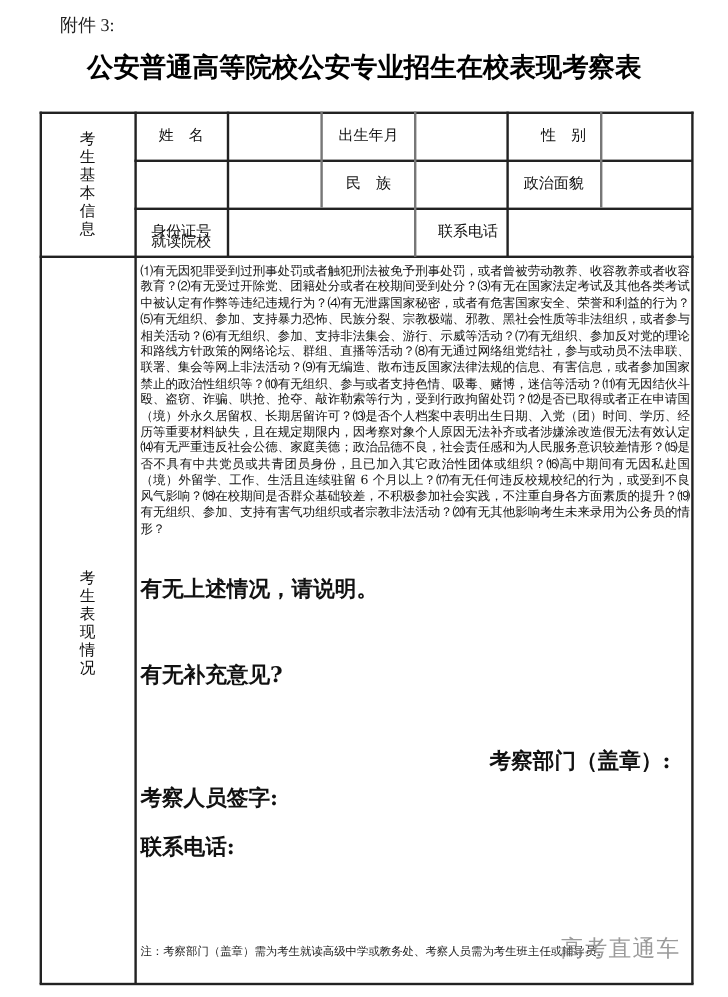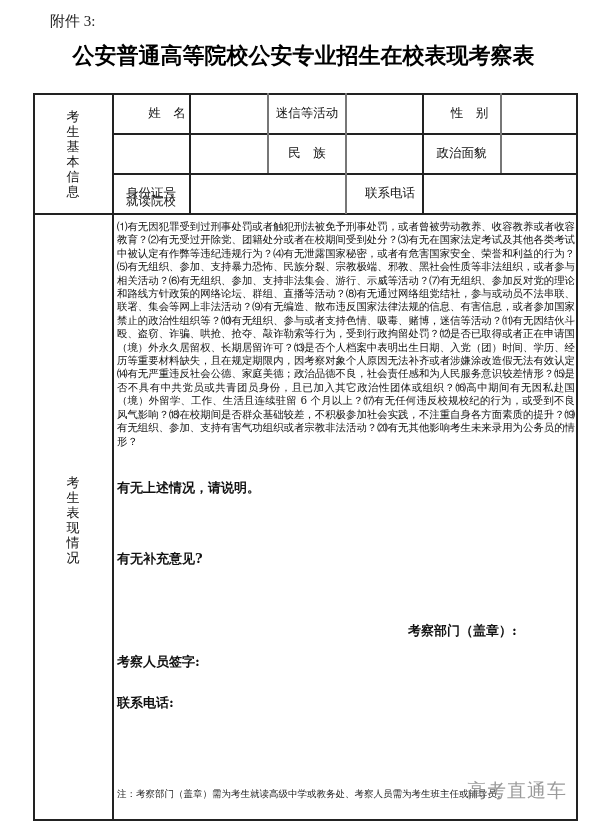--- a/index.html
+++ b/index.html
@@ -6,21 +6,21 @@
   body { width: 607px; height: 831px; position: relative; overflow: hidden; font-family: "DejaVu Serif", "Liberation Serif", serif; color: #111; }
   .attach { position: absolute; left: 50px; top: 12px; font-size: 15px; font-family: "Liberation Serif", "DejaVu Serif", serif; color: #222; }
   .title { position: absolute; left: 0; width: 607px; top: 41px; text-align: center; font-size: 22px; font-weight: bold; letter-spacing: 0px; color: #000; font-family: "DejaVu Serif", serif; }
   .line-h { position: absolute; height: 1.5px; background: #222; }
   .line-v { position: absolute; width: 1.5px; background: #222; }
   .line-v.gray { background: #777; width: 2px; }
   .cell { position: absolute; display: flex; align-items: center; justify-content: center; font-family: "DejaVu Sans", "Liberation Sans", sans-serif; font-size: 12.5px; color: #111; }
   .vlabel { position: absolute; display: flex; flex-direction: column; align-items: center; justify-content: center; font-family: "DejaVu Sans", sans-serif; font-size: 13px; line-height: 15px; color: #111; }
   .vlabel span { display: block; }
   .para { position: absolute; left: 117px; top: 220px; width: 458px; font-family: "DejaVu Serif", serif; font-size: 10.4px; line-height: 13.4px; color: #111; text-align: justify; word-break: break-all; }
-  .prompt { position: absolute; left: 117px; font-family: "DejaVu Serif", serif; font-size: 13px; font-weight: bold; color: #111; }
+  .prompt { position: absolute; left: 117px; font-family: "DejaVu Serif", serif; font-size: 18px; font-weight: bold; color: #111; }
   .note { position: absolute; left: 117px; top: 784px; width: 460px; font-family: "DejaVu Serif", serif; font-size: 9.5px; line-height: 20px; color: #222; word-break: break-all; }
   .watermark { position: absolute; left: 467px; top: 778px; font-family: Liberation Serif, serif; font-size: 19px; color: rgba(120,120,120,0.75); letter-spacing: 1px; }
 </style>
 </head>
 <body>
 
 <div class="attach">附件 3:</div>
 <div class="title">公安普通高等院校公安专业招生在校表现考察表</div>
 
 <div>
@@ -44,23 +44,23 @@
 
   <div class="vlabel" style="left:34px; top:94px; width:78px; height:119px;">
     <span>考</span>
     <span>生</span>
     <span>基</span>
     <span>本</span>
     <span>信</span>
     <span>息</span>
   </div>
 
-  <div class="cell" style="left:113px; top:94px; width:76px; height:39px;padding-left:16px;">姓　名</div>
+  <div class="cell" style="left:113px; top:94px; width:76px; height:39px;">姓　名</div>
   <div class="cell" style="left:190px; top:94px; width:77px; height:39px;"></div>
-  <div class="cell" style="left:269px; top:94px; width:76px; height:39px;">迷信等活动</div>
+  <div class="cell" style="left:269px; top:94px; width:76px; height:39px;">出生年月</div>
   <div class="cell" style="left:347px; top:94px; width:75px; height:39px;"></div>
   <div class="cell" style="left:423px; top:94px; width:93px; height:39px;">性　别</div>
   <div class="cell" style="left:502px; top:94px; width:74px; height:39px;"></div>
 
   <div class="cell" style="left:113px; top:134px; width:76px; height:38px;margin-top:48px;">就读院校</div>
   <div class="cell" style="left:190px; top:134px; width:77px; height:39px;"></div>
   <div class="cell" style="left:269px; top:134px; width:76px; height:39px;">民　族</div>
   <div class="cell" style="left:347px; top:134px; width:75px; height:39px;"></div>
   <div class="cell" style="left:423px; top:134px; width:77px; height:39px;">政治面貌</div>
   <div class="cell" style="left:502px; top:134px; width:74px; height:39px;"></div>

